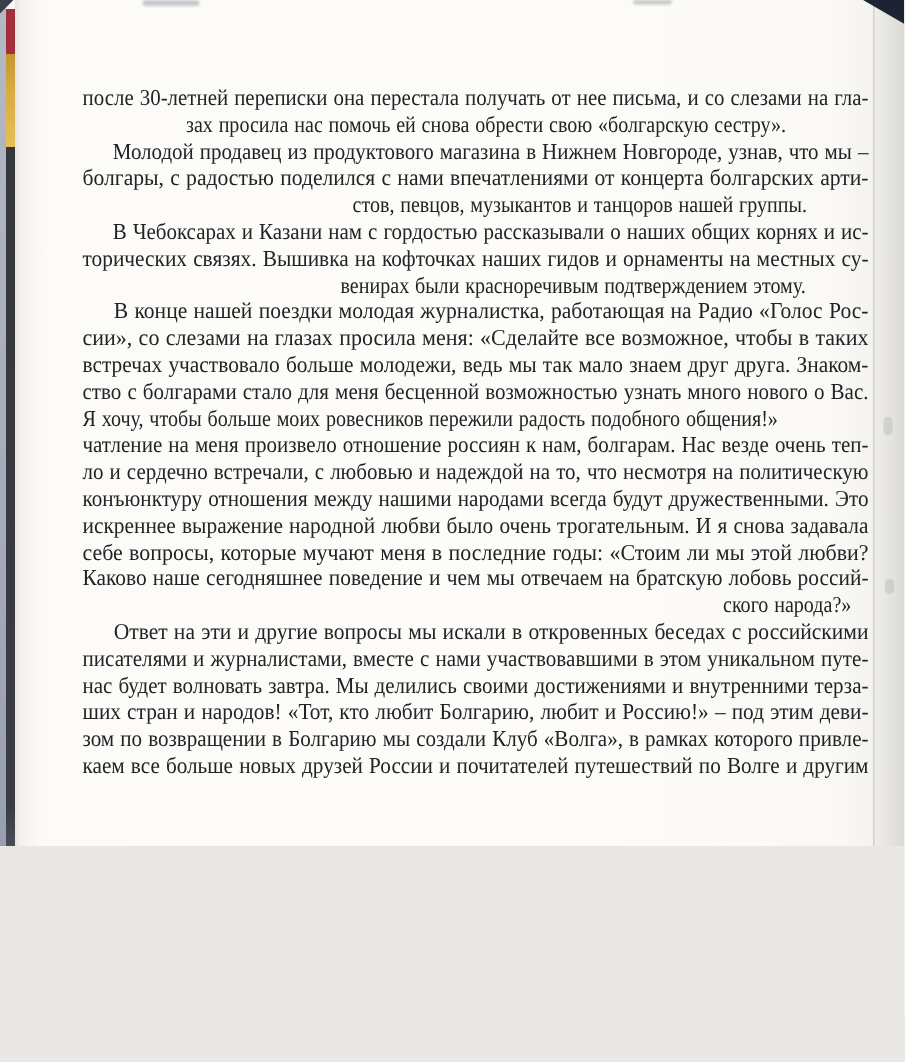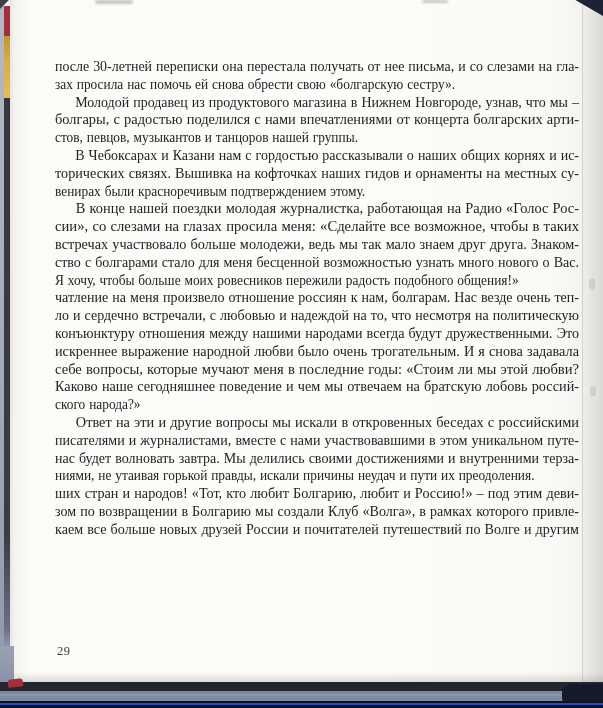--- a/index.html
+++ b/index.html
@@ -2,22 +2,22 @@
 <html lang="ru" style="--ink: #222227; --paper: #fcfbf8; --bookmark-red: #a1303a; --bookmark-yellow: #d9ab43; --spine-charcoal: #36373c; --cover-blue-gray: #7d88a2; --cover-dark-band: #24262d; --cover-navy: #0c1124; --cover-blue-line: #2c49c4;"><head>
 <meta charset="utf-8">
 <style>
   html,body { margin:0; padding:0; }
   body {
     width:603px; height:708px;
     font-family:"Liberation Serif", serif;
     background:#e9e8e5;
   }
   .photo {
-    position:relative; width:603px; height:708px;
-    overflow:hidden; background:#fbfaf7;
+    position:relative; width:603px; height:564px;
+    overflow:hidden; background:#fbfaf7;text-align:right;
   }
 
   
   .paper {
     position:absolute; left:10px; top:0; width:593px; height:684px;
     background:linear-gradient(to right,
       #f1f0ec 0px, #fcfbf8 20px, #fdfcf9 60%, #faf9f5 92%, #efeeea 100%);
   }
   .paper-bottom-shadow {
     position:absolute; left:10px; top:672px; width:593px; height:12px;
@@ -154,21 +154,20 @@
       <div class="line"><span style="transform: scaleX(0.9234);">чатление на меня произвело отношение россиян к нам, болгарам. Нас везде очень теп-</span></div>
       <div class="line"><span style="transform: scaleX(0.9215);">ло и сердечно встречали, с любовью и надеждой на то, что несмотря на политическую</span></div>
       <div class="line"><span style="transform: scaleX(0.9283);">конъюнктуру отношения между нашими народами всегда будут дружественными. Это</span></div>
       <div class="line"><span style="transform: scaleX(0.938);">искреннее выражение народной любви было очень трогательным. И я снова задавала</span></div>
       <div class="line"><span style="transform: scaleX(0.9608);">себе вопросы, которые мучают меня в последние годы: «Стоим ли мы этой любви?</span></div>
       <div class="line"><span style="transform: scaleX(0.9389);">Каково наше сегодняшнее поведение и чем мы отвечаем на братскую лобовь россий-</span></div>
       <div class="line last"><span style="transform: scaleX(0.88);">ского народа?»</span></div>
       <div class="line indent"><span style="transform: scaleX(0.945);">Ответ на эти и другие вопросы мы искали в откровенных беседах с российскими</span></div>
       <div class="line"><span style="transform: scaleX(0.9262);">писателями и журналистами, вместе с нами участвовавшими в этом уникальном путе-</span></div>
       <div class="line"><span style="transform: scaleX(0.9215);">нас будет волновать завтра. Мы делились своими достижениями и внутренними терза-</span></div>
-      <div class="line last"><span style="transform: scaleX(0.88);">ниями, не утаивая горькой правды, искали причины неудач и пути их преодоления.</span></div>
       <div class="line"><span style="transform: scaleX(0.9351);">ших стран и народов! «Тот, кто любит Болгарию, любит и Россию!» – под этим деви-</span></div>
       <div class="line"><span style="transform: scaleX(0.9246);">зом по возвращении в Болгарию мы создали Клуб «Волга», в рамках которого привле-</span></div>
       <div class="line"><span style="transform: scaleX(0.9304);">каем все больше новых друзей России и почитателей путешествий по Волге и другим</span></div>
     </div>
 
   <div class="page-number">29</div>
 
 </div>
 
 </body></html>

